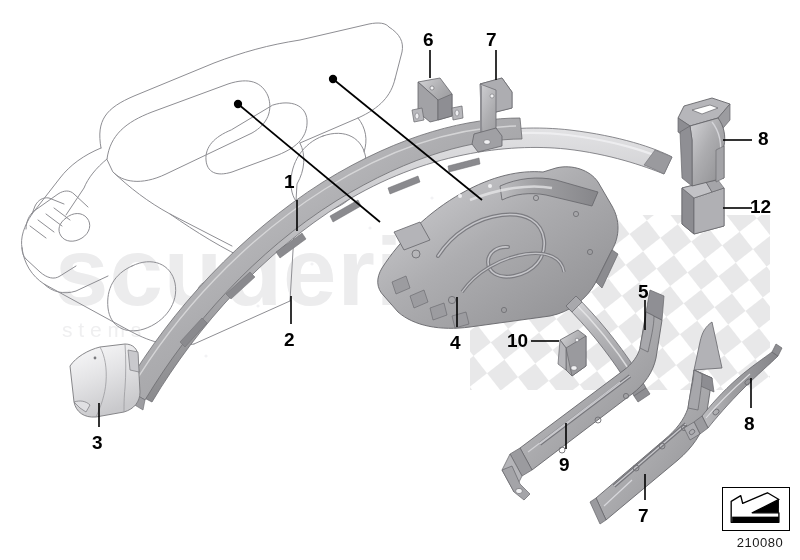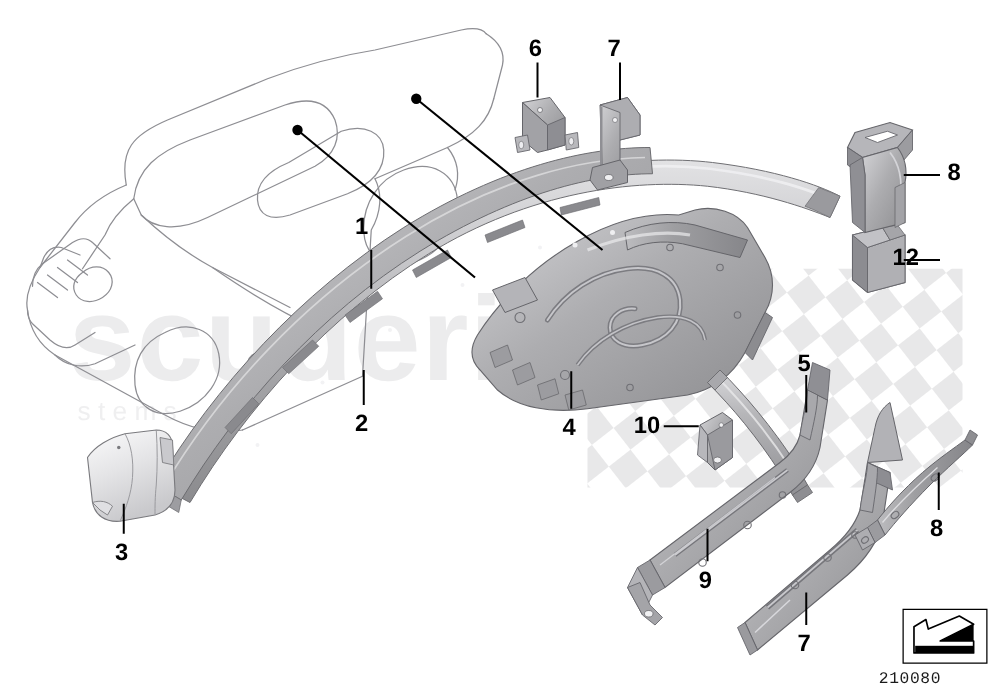--- a/index.html
+++ b/index.html
@@ -54,27 +54,27 @@
     position: absolute;
     font-size: 19px;
     font-weight: 700;
     color: #000000;
     font-family: "Liberation Sans", sans-serif;
     line-height: 1;
     user-select: none;
   }
   .diagram-id {
     position: absolute;
-    left: 690px;
+    left: 722px;
     top: 535px;
     width: 76px;
     text-align: center;
     font-size: 13px;
     color: #1a1a1a;
-    font-family: Liberation Mono, monospace;
+    font-family: Liberation Sans, sans-serif;
     letter-spacing: 0.5px;
   }
   .idbox {
     position: absolute;
     left: 722px;
     top: 487px;
     width: 68px;
     height: 44px;
     border: 1px solid #000;
     background: #fff;
@@ -422,21 +422,21 @@
   <div class="callout" style="left:284px; top:330px;">2</div>
   <div class="callout" style="left:92px;  top:433px;">3</div>
   <div class="callout" style="left:450px; top:333px;">4</div>
   <div class="callout" style="left:638px; top:282px;">5</div>
   <div class="callout" style="left:423px; top:30px;">6</div>
   <div class="callout" style="left:638px; top:506px;">7</div>
   <div class="callout" style="left:744px; top:414px;">8</div>
   <div class="callout" style="left:559px; top:455px;">9</div>
   <div class="callout" style="left:507px; top:331px;">10</div>
   <div class="callout" style="left:486px; top:30px;">7</div>
-  <div class="callout" style="left:714px; top:197px;">12</div>
+  <div class="callout" style="left:750px; top:197px;">12</div>
   <div class="callout" style="left:758px; top:129px;">8</div>
 
   <div class="idbox">
     <svg viewBox="0 0 68 44" width="66" height="42">
       <path d="M8,14 L 18,8 L 20,16 L 46,5 L 58,12 L 30,26 L 58,26 L 58,36 L 8,36 Z" fill="#ffffff" stroke="#000000" stroke-width="1.4" stroke-linejoin="round"></path>
       <path d="M58,12 L 30,26 L 58,26 Z" fill="#000000"></path>
       <rect x="9" y="30" width="49" height="6" fill="#000000"></rect>
     </svg>
   </div>
   <div class="diagram-id">210080</div>

